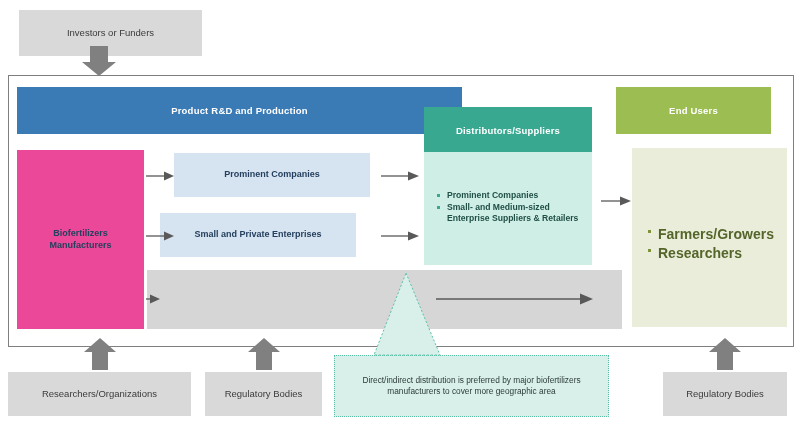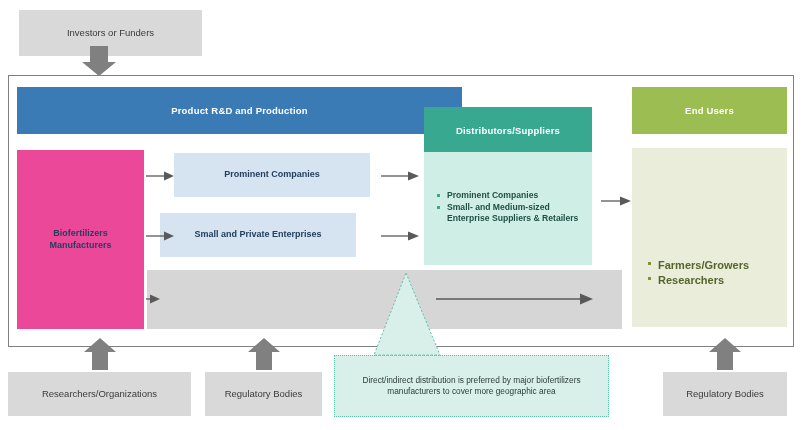--- a/index.html
+++ b/index.html
@@ -86,21 +86,21 @@
     line-height: 1.28;
   }
   ul.bullets li::before {
     content: "";
     position: absolute;
     left: 0; top: 4px;
     width: 3px; height: 3px;
   }
   #list-distributors { font-size: 8.6px; color: #1f4f45; font-weight: bold; }
   #list-distributors li::before { background: #38a891; }
-  #list-endusers { font-size: 11px; color: #55652a; font-weight: bold; margin-top: 32px; }
+  #list-endusers { font-size: 14px; color: #55652a; font-weight: bold; }
   #list-endusers li::before { background: #7d9338; }
 
   
   #callout {
     background: #d9f0ea;
     border: 1px dotted #5cbfa8;
     color: #2c3b38;
     font-size: 8.3px;
     line-height: 1.35;
     text-align: center;
@@ -126,21 +126,21 @@
   <div class="abs" id="outer-frame"></div>
 
   <div class="abs header-bar center-text" id="hdr-rnd" style="left:17px; top:87px; width:445px; height:47px;">
     <span>Product R&amp;D and Production</span>
   </div>
 
   <div class="abs header-bar center-text" id="hdr-dist" style="left:424px; top:87px; width:168px; height:47px;">
     <span>Distributors/Suppliers</span>
   </div>
 
-  <div class="abs header-bar center-text" id="hdr-end" style="left:632px; top:87px; width:155px; height:47px;">
+  <div class="abs header-bar center-text" id="hdr-end" style="left:616px; top:87px; width:155px; height:47px;">
     <span>End Users</span>
   </div>
 
   <div class="abs" id="grey-band" style="left:147px; top:270px; width:475px; height:59px;"></div>
 
   <div class="abs center-text" id="panel-manufacturers" style="left:17px; top:150px; width:127px; height:179px; flex-direction:column;">
     <span>Biofertilizers</span>
     <span>Manufacturers</span>
   </div>
 

